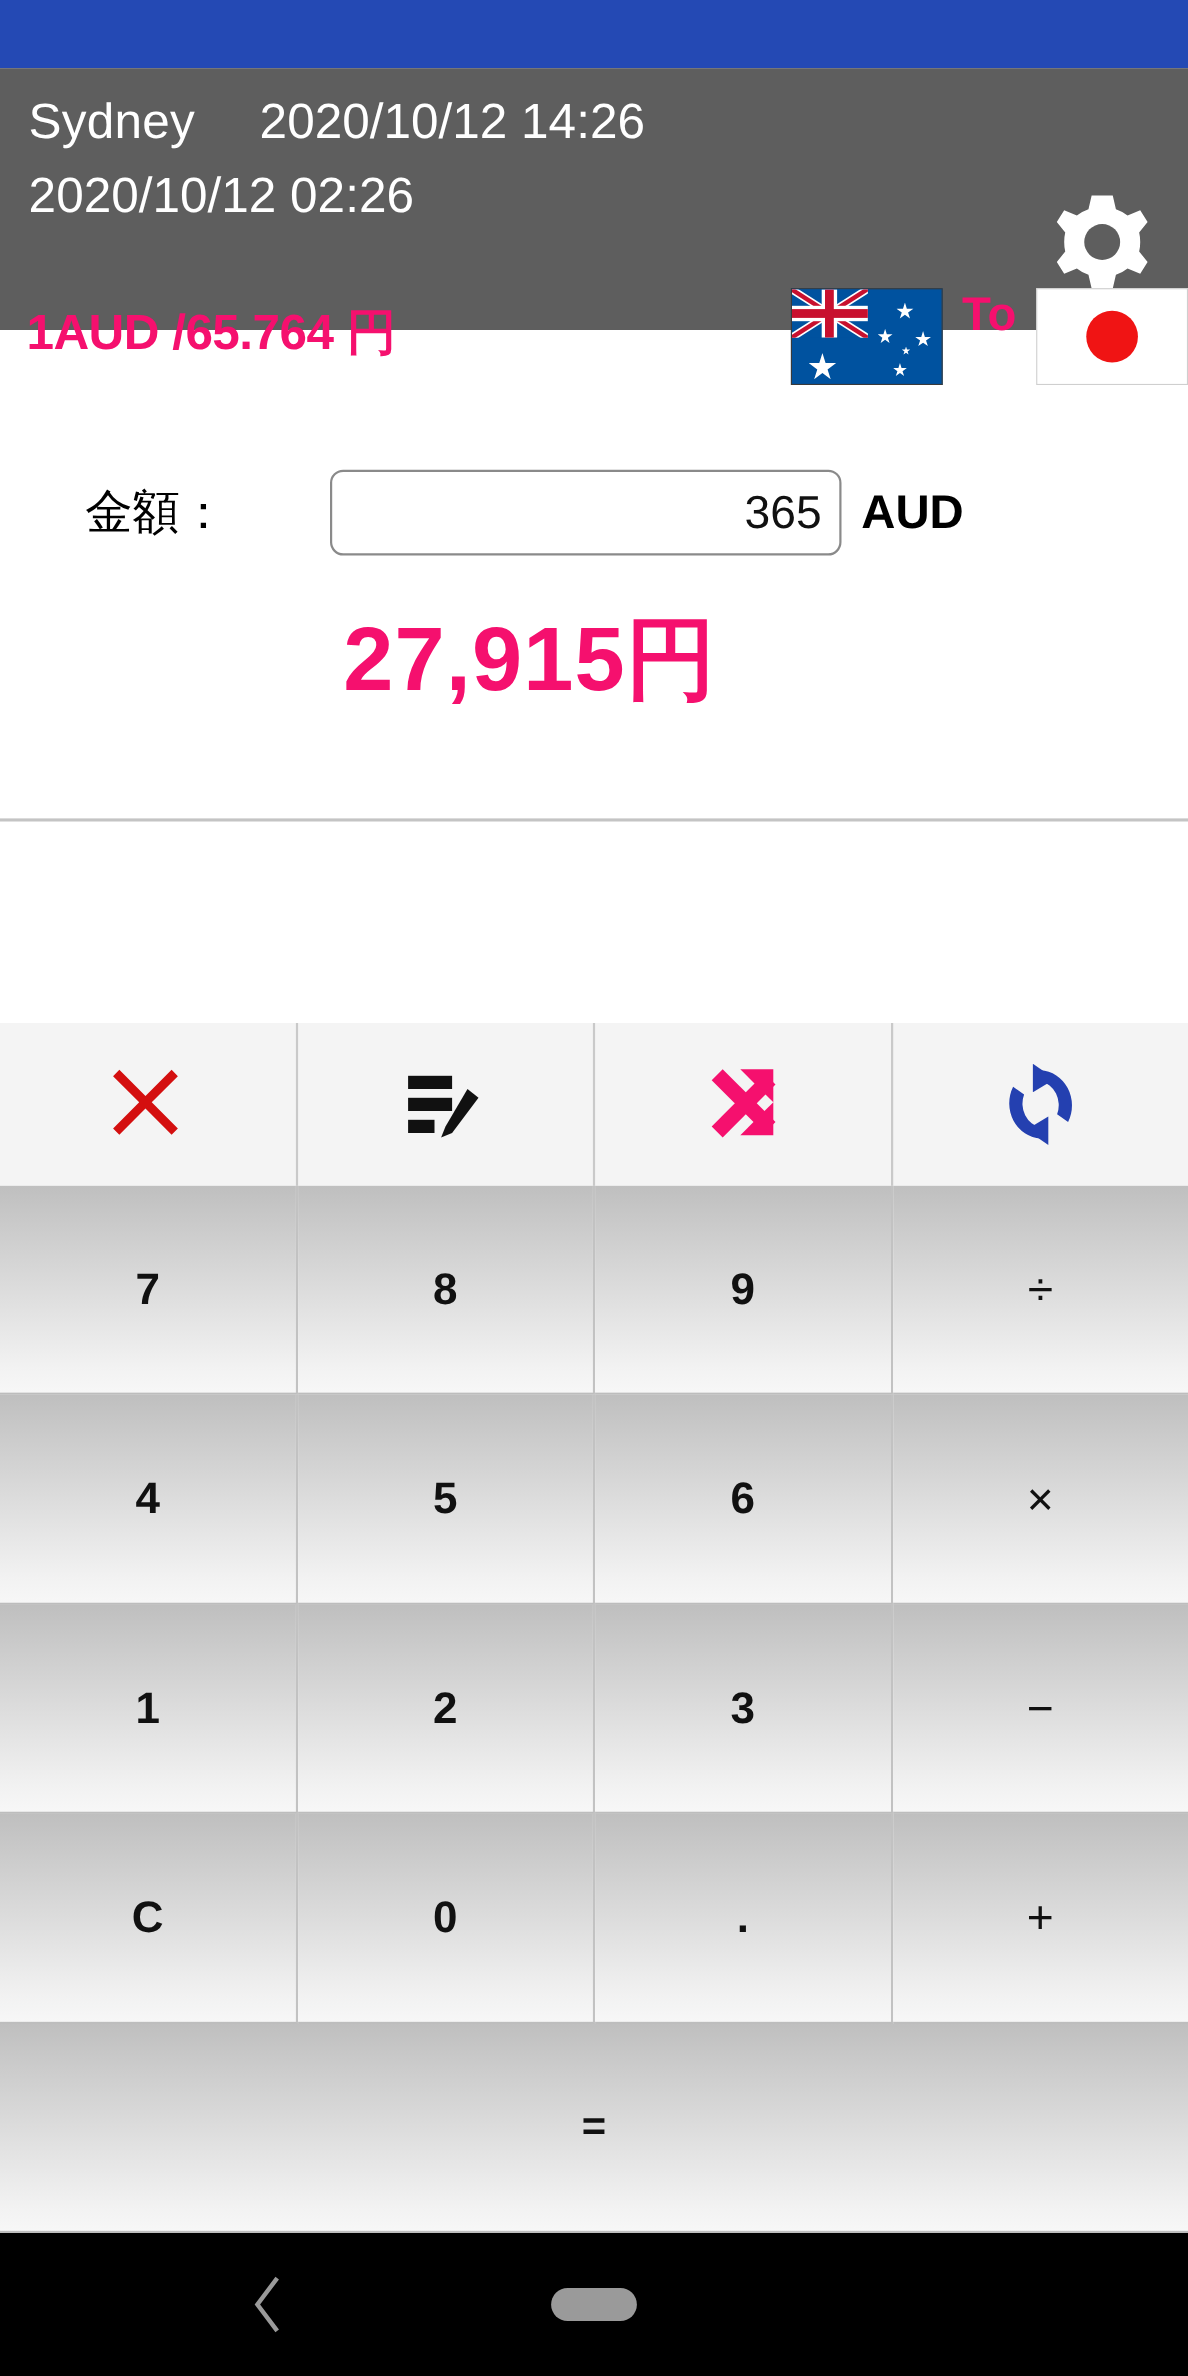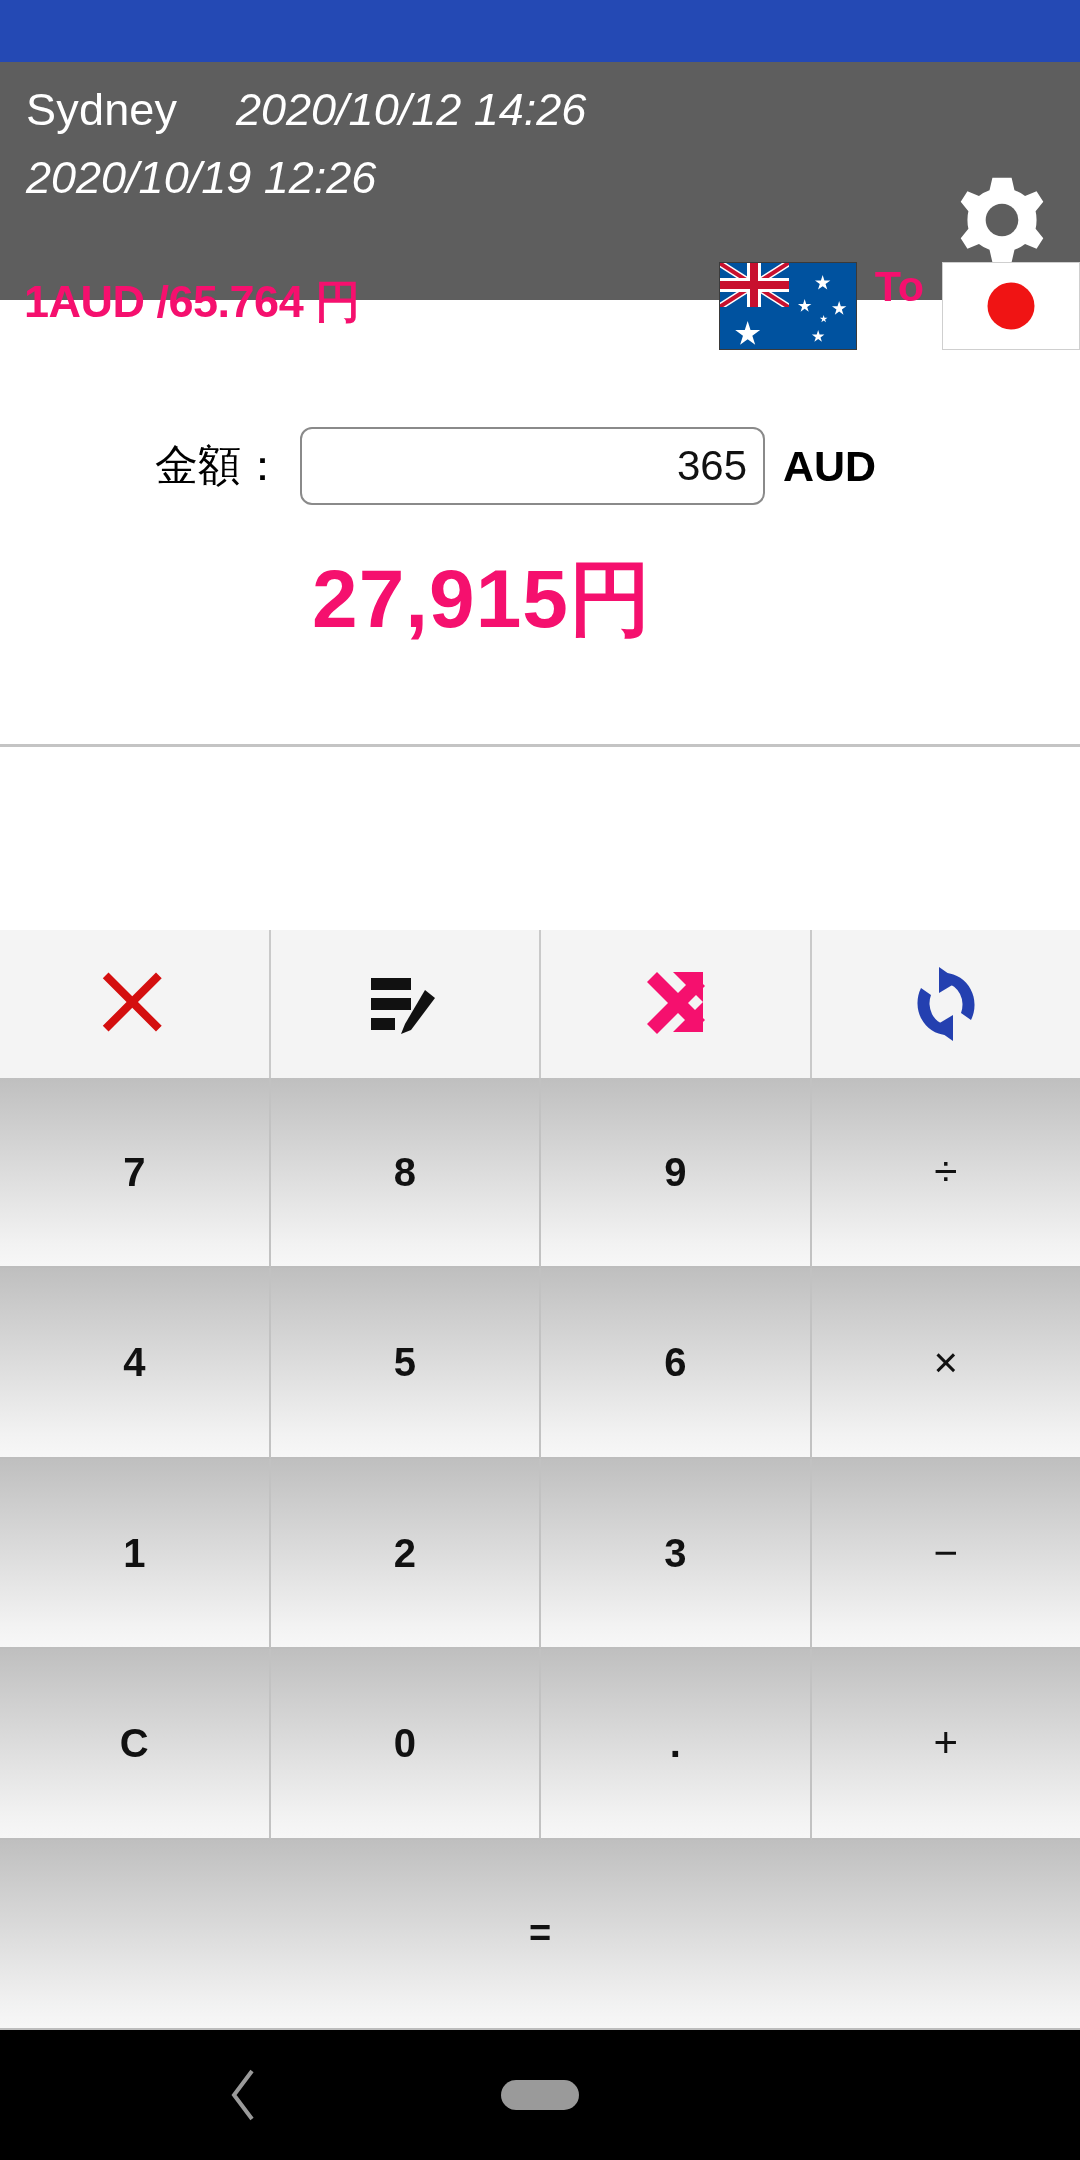--- a/index.html
+++ b/index.html
@@ -23,21 +23,21 @@
     position:absolute; top:62px; left:0; width:1080px; height:238px;
     background:#5e5e5e;
   }
   .clock-rows { position:absolute; top:22px; left:26px; }
   .clock-row { display:flex; align-items:baseline; height:68px; }
   .city {
     width:210px; color:#ffffff; font-size:45px; font-weight:400;
     letter-spacing:0.2px; white-space:nowrap;
   }
   .datetime {
-    color:#ffffff; font-size:45px; font-weight:400; white-space:nowrap;font-style:italic;
+    color:#ffffff; font-size:45px; font-weight:400; white-space:nowrap;
   }
   .gear-btn {
     position:absolute; top:110px; right:30px;
     width:96px; height:96px; cursor:pointer;
   }
   .gear-btn svg { display:block; width:96px; height:96px; }
 
   .rate-line {
     position:absolute; left:24px; top:210px;
     color:#f5106e; font-size:45px; font-weight:bold;
@@ -93,21 +93,21 @@
   
   .panel {
     position:absolute; top:395px; left:0; width:1080px; height:350px;
     background:#ffffff;
   }
   .amount-row {
     position:absolute; top:32px; left:0; width:1080px;
     display:flex; align-items:center;
   }
   .amount-label {
-    width:300px; text-align:right; padding-right:16px;
+    width:300px; text-align:center; padding-right:16px;
     font-size:43px; color:#000; font-weight:500; white-space:nowrap;
   }
   .amount-input {
     width:465px; height:78px; border:2px solid #8a8a8a; border-radius:12px;
     background:#fff; font-size:42px; color:#111; text-align:right;
     padding:0 16px; font-family:"Liberation Sans",sans-serif; outline:none;
   }
   .amount-cur {
     font-size:43px; font-weight:bold; color:#000; margin-left:18px;
     white-space:nowrap;
@@ -180,21 +180,21 @@
   <div class="statusbar"></div>
 
   <div class="header">
 
     <div class="clock-rows">
       <div class="clock-row">
         <span class="city">Sydney</span>
         <span class="datetime">2020/10/12 14:26</span>
       </div>
       <div class="clock-row">
-        <span class="datetime">2020/10/19 12:26</span>
+        <span class="datetime">2020/10/12 02:26</span>
       </div>
     </div>
 
     <div class="gear-btn">
       <svg viewBox="0 0 100 100">
         <path fill="#ffffff" d="M50 6 L60 6 L63 19 Q69 21 74 25 L86 20 L93 31 L85 41 Q86 45 86 50 Q86 55 85 59 L93 69 L86 80 L74 75 Q69 79 63 81 L60 94 L50 94 L40 94 L37 81 Q31 79 26 75 L14 80 L7 69 L15 59 Q14 55 14 50 Q14 45 15 41 L7 31 L14 20 L26 25 Q31 21 37 19 L40 6 Z"></path>
         <circle cx="50" cy="50" r="17" fill="#5e5e5e"></circle>
       </svg>
     </div>
 

